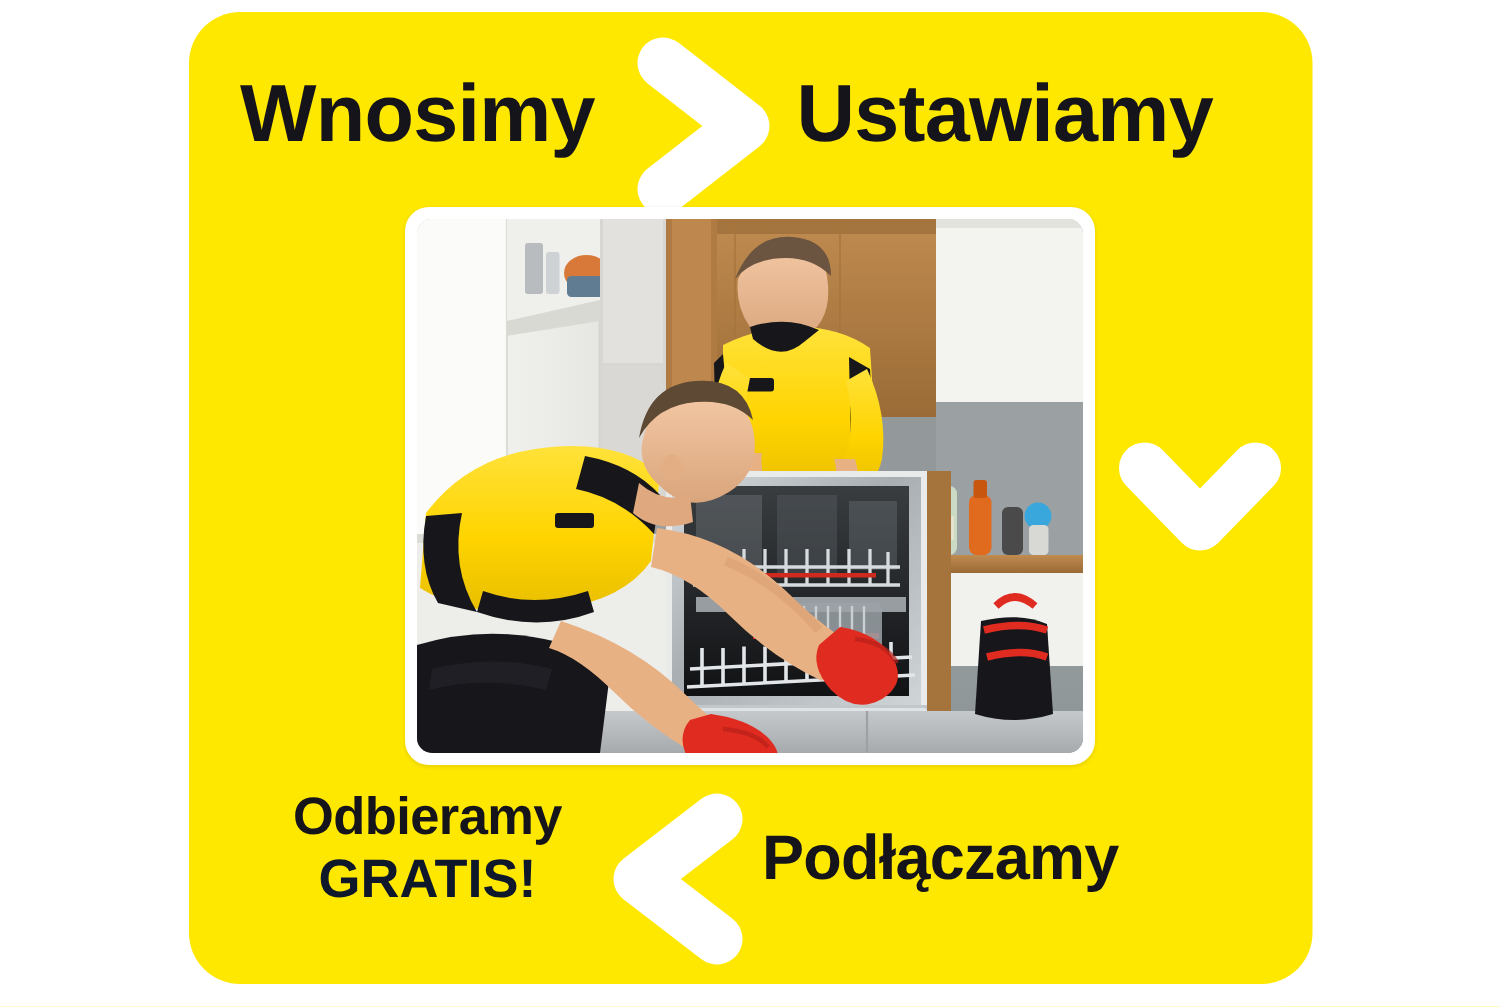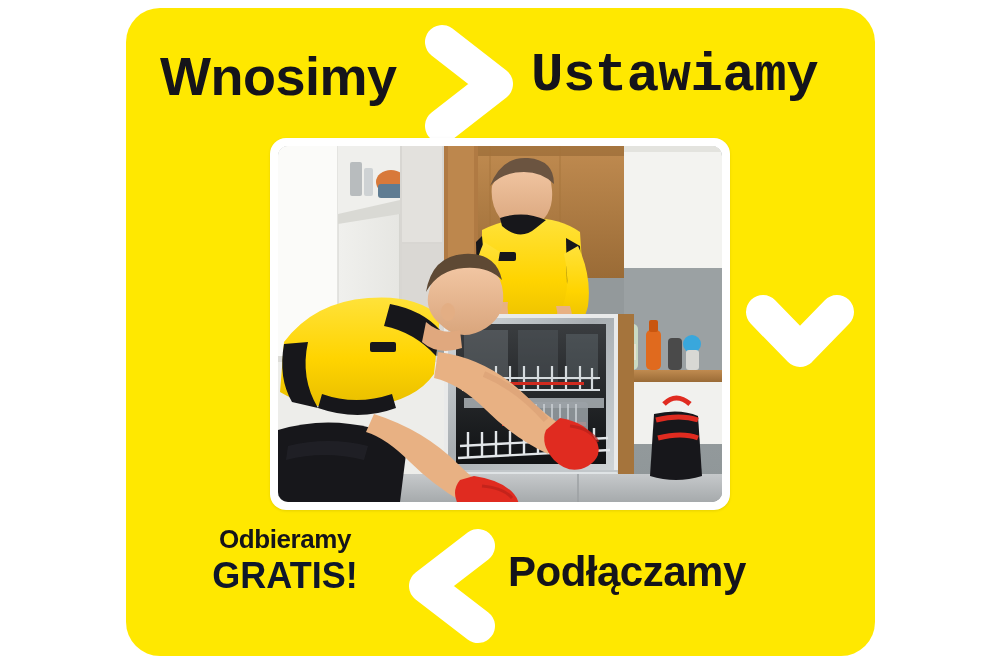--- a/index.html
+++ b/index.html
@@ -46,42 +46,41 @@
   #text-wnosimy {
     left: 160px;
     top: 48px;
     font-size: 54px;
   }
 
   #text-ustawiamy {
     left: 531px;
     top: 48px;
     font-size: 54px;
-    font-family: Liberation Mono, monospace;
   }
 
   #text-podlaczamy {
     left: 508px;
     top: 550px;
     font-size: 42px;
     text-align: center;
   }
 
   #text-odbieramy-block {
     position: absolute;
     left: 160px;
     top: 524px;
     width: 250px;
     text-align: center;
   }
   #text-odbieramy-block .line {
     color: #15141a;
     font-family: "Liberation Sans", sans-serif;
     font-weight: 700;
-    font-size: 26px;
+    font-size: 35px;
     line-height: 1.18;
     letter-spacing: -0.4px;
     white-space: nowrap;
   }
   #text-odbieramy-block .line.free {
     color: #0f172a;
     font-size: 36px;
     letter-spacing: 0px;
   }
 

